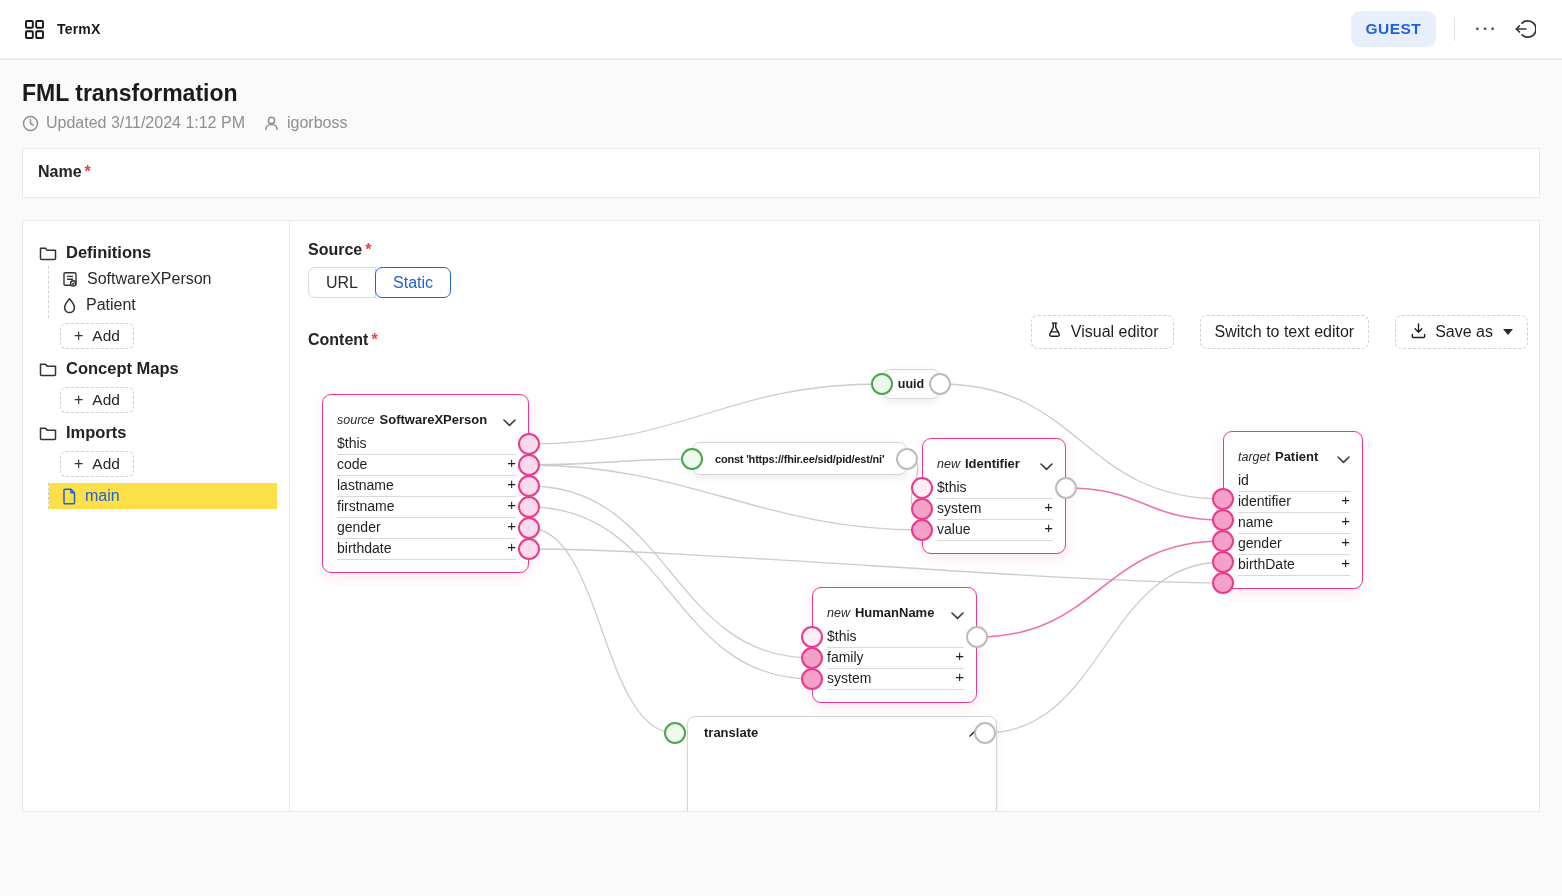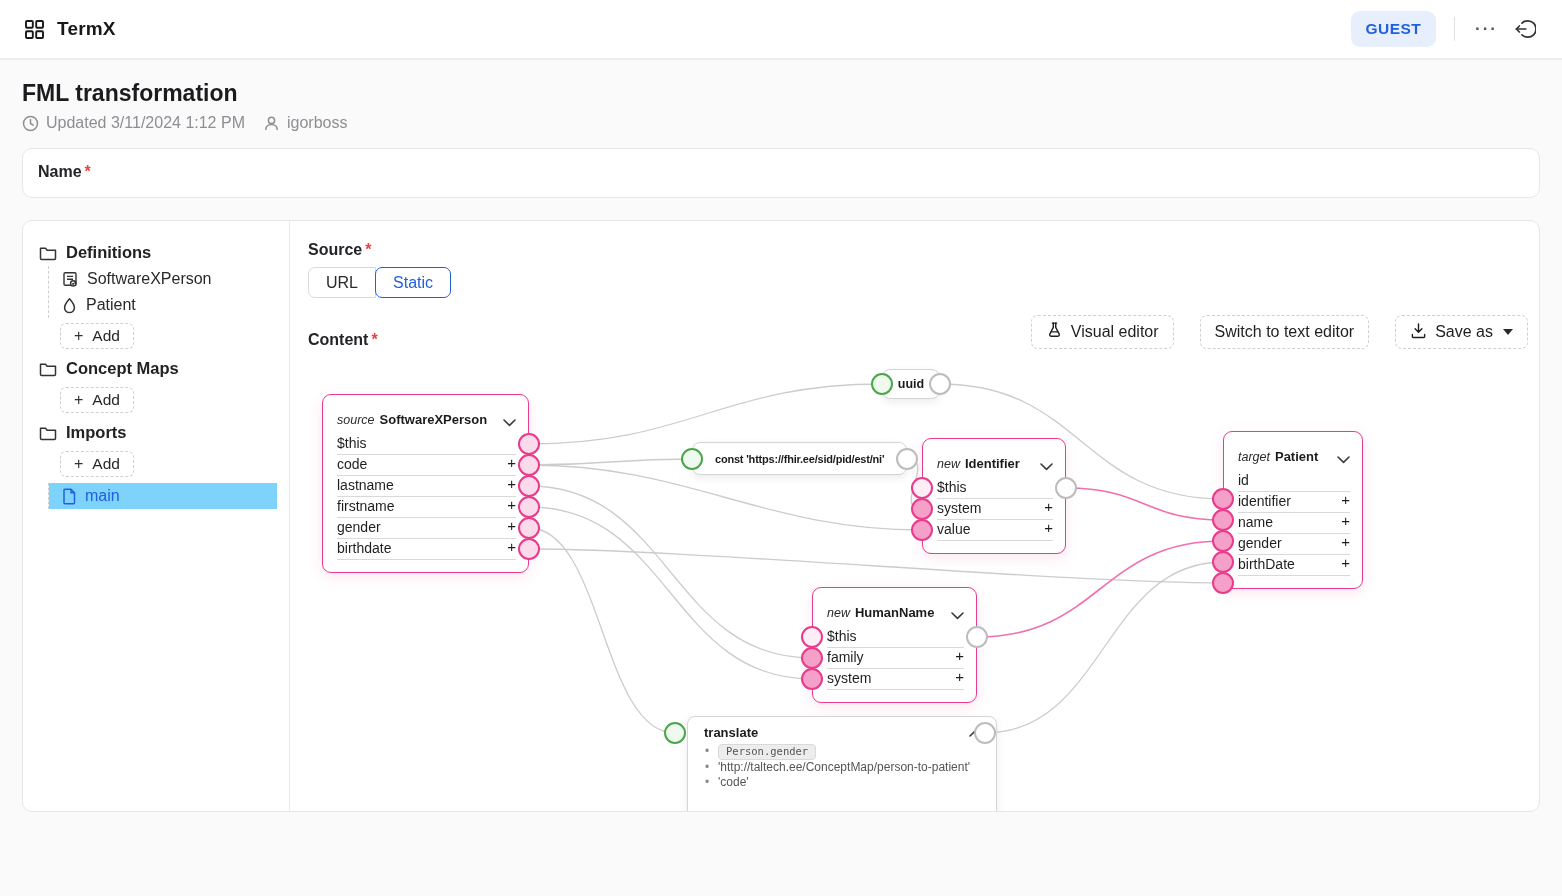--- a/index.html
+++ b/index.html
@@ -10,48 +10,48 @@
   html,body{margin:0;padding:0;}
   body{
     width:1562px;height:896px;overflow:hidden;background:#fafafa;
     font-family:"Liberation Sans", sans-serif;color:#1f1f1f;
   }
   button{font-family:inherit;cursor:pointer;}
 
   
   .topbar{height:60px;background:#fff;border-bottom:2px solid #ededed;display:flex;align-items:center;padding:0 24px;gap:12px;}
   .app-icon{display:flex;align-items:center;}
-  .app-title{font-size:19px;font-weight:700;color:#18181b;letter-spacing:.2px;cursor:pointer;}
+  .app-title{font-size:14px;font-weight:700;color:#18181b;letter-spacing:.2px;cursor:pointer;}
   .spacer{flex:1;}
   .guest{background:#e8effc;color:var(--accent);font-weight:700;font-size:15.5px;letter-spacing:.4px;border:none;border-radius:9px;padding:9px 15px;}
   .vdiv{width:1px;height:24px;background:#e0e0e0;margin:0 6px;}
   .more{background:none;border:none;font-size:17px;color:#555;letter-spacing:2px;font-weight:700;padding:4px 2px;}
   .logout{background:none;border:none;display:flex;align-items:center;padding:2px;}
 
   
   .page{padding:0 22px;}
   .page-title{margin-top:20px;font-size:23px;font-weight:700;color:#1b1b1f;}
   .meta{margin-top:7px;display:flex;align-items:center;gap:7px;color:#8e8e93;font-size:16px;}
   .meta .gap{width:4px;}
 
   
-  .card{background:#fff;border:1px solid #e7e7ea;border-radius:10px;}
+  .card{background:#fff;border:1px solid #e7e7ea;border-radius:1px;}
   .name-card{margin-top:16px;padding:14px 15px 16px;}
   .field-label{font-size:16px;font-weight:700;color:#242428;}
   .req{color:var(--red);margin-left:3px;font-weight:700;}
   .name-input{margin-top:9px;width:100%;height:38px;border:1px solid #d9d9d9;border-radius:7px;padding:0 12px;font-size:16px;color:#242428;outline:none;background:#fff;}
 
   .main-card{margin-top:22px;height:592px;display:flex;overflow:hidden;}
 
   
   .tree{width:266px;padding:18px 12px 0 16px;flex-shrink:0;}
   .tsec-head{display:flex;align-items:center;gap:9px;padding:4px 0;font-size:16.5px;font-weight:700;color:#222;cursor:pointer;}
   .tchildren{border-left:1px dashed #cfcfcf;margin-left:9px;}
   .titem{display:flex;align-items:center;gap:9px;padding:4px 6px 4px 13px;font-size:16px;color:#2a2a2e;cursor:pointer;}
-  .titem.selected{background:#7dd3fc;color:var(--accent);}
+  .titem.selected{background:#fde047;color:var(--accent);}
   .tadd-wrap{margin:5px 0 6px 21px;}
   .tadd{display:inline-flex;align-items:center;gap:9px;background:#fff;border:1px dashed #cfcfcf;border-radius:6px;padding:3px 13px;font-size:15.5px;color:#27272a;}
   .plus-glyph{font-size:16px;line-height:1;color:#333;}
 
   
   .pane{flex:1;border-left:1px solid #ebebeb;padding:20px 14px 0 18px;position:relative;}
   .seg{display:inline-flex;margin-top:8px;}
   .seg-btn{height:31px;padding:0 17px;background:#fff;border:1px solid #d9d9d9;font-size:16px;color:#2a2a2e;}
   .seg-btn.first{border-radius:7px 0 0 7px;}
   .seg-btn.active{border:1px solid var(--accent);color:var(--accent);border-radius:7px;margin-left:-1px;position:relative;z-index:1;}
@@ -409,25 +409,20 @@
 
         <div class="fnode translate-node" style="left:379px;top:357px;width:310px;height:104px;">
           <div class="fhead">
             <span>translate</span>
             <span class="chev up">
                 <svg width="13" height="8" viewBox="0 0 13 8" fill="none">
                   <path d="M1 1l5.5 5.3L12 1" stroke="#3a3a3a" stroke-width="1.6" stroke-linecap="round" stroke-linejoin="round"></path>
                 </svg>
               </span>
           </div>
-          <ul class="flist">
-            <li><span class="chip">Person.gender</span></li>
-            <li><span>'http://taltech.ee/ConceptMap/person-to-patient'</span></li>
-            <li><span>'code'</span></li>
-          </ul>
         </div>
 
         <div class="port light" style="left:210px;top:74px;"></div>
         <div class="port light" style="left:210px;top:95px;"></div>
         <div class="port light" style="left:210px;top:116px;"></div>
         <div class="port light" style="left:210px;top:137px;"></div>
         <div class="port light" style="left:210px;top:158px;"></div>
         <div class="port light" style="left:210px;top:179px;"></div>
 
         <div class="port green" style="left:563px;top:14px;"></div>

